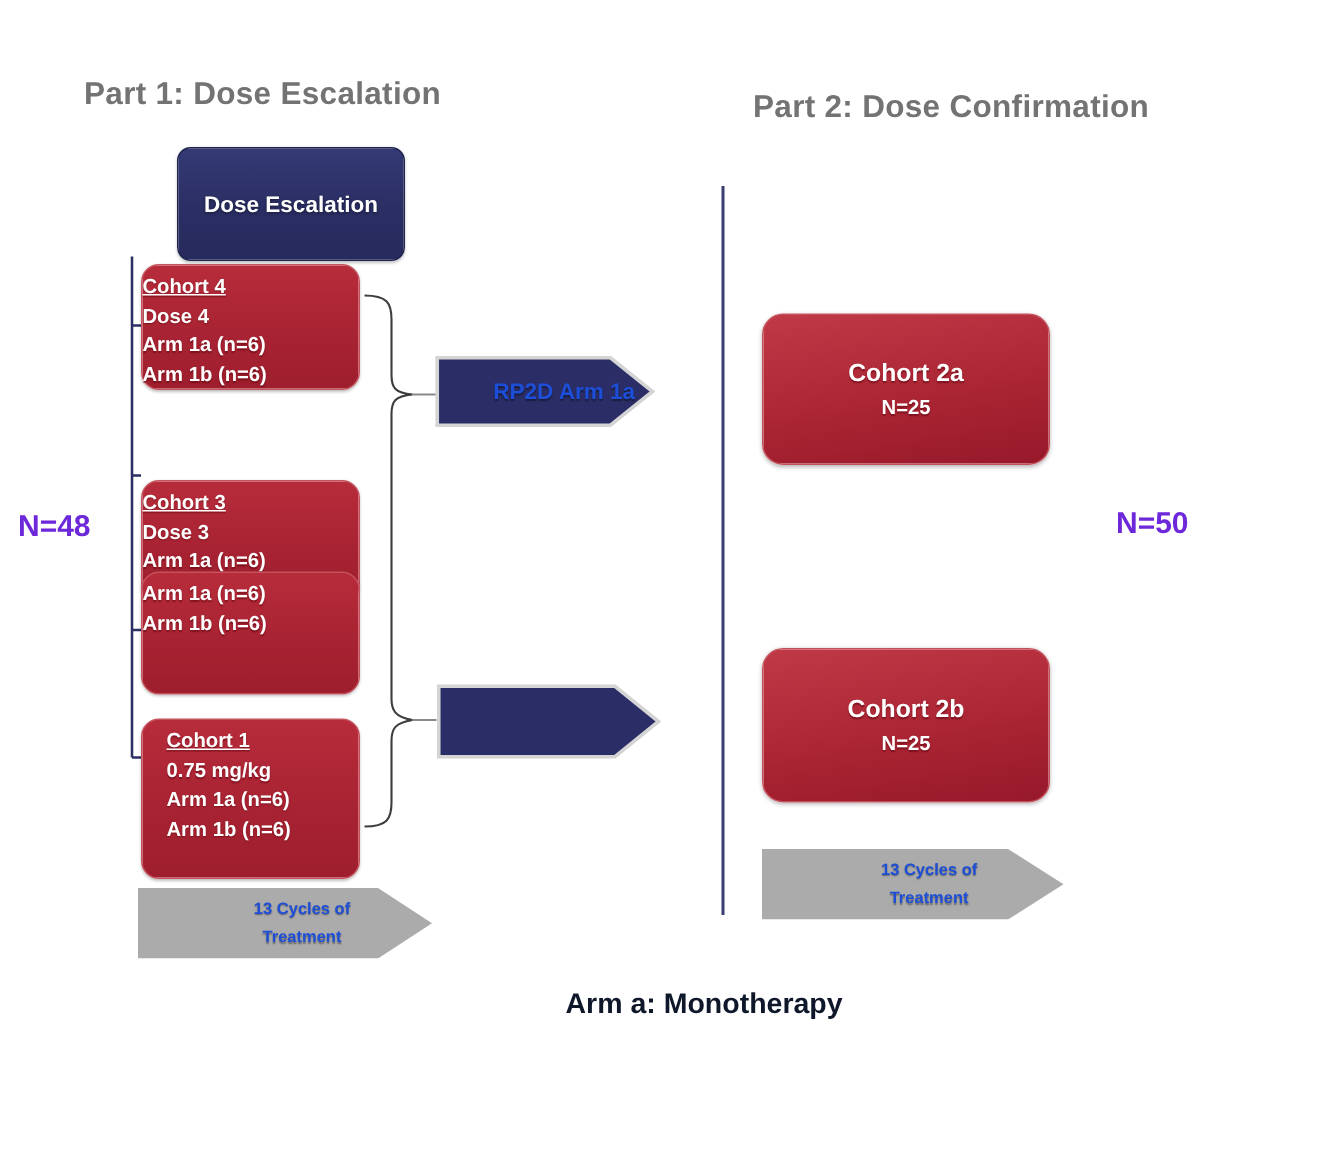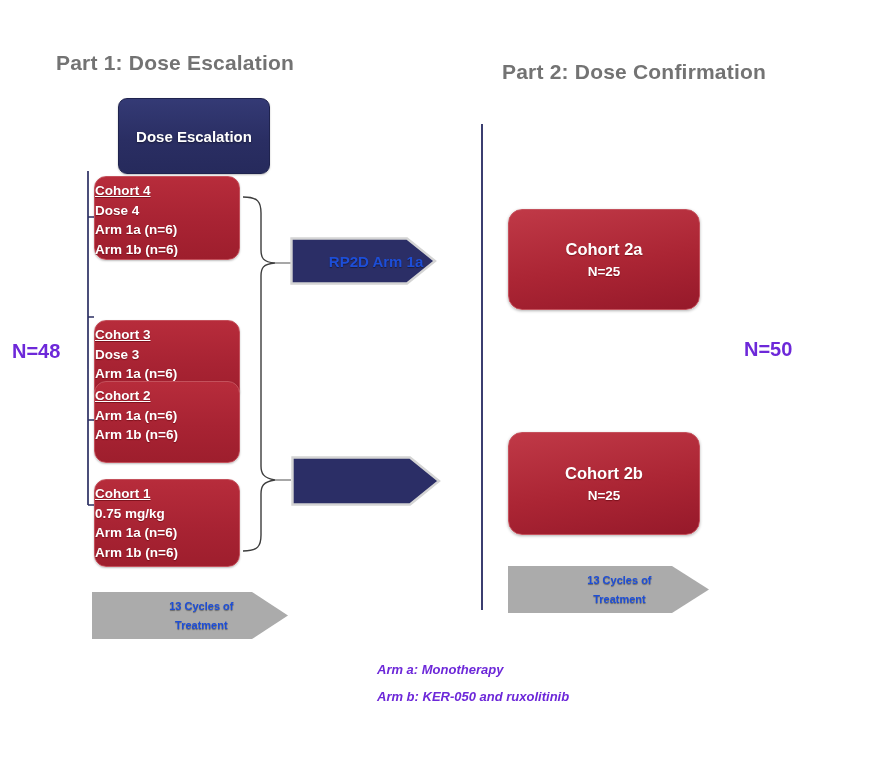--- a/index.html
+++ b/index.html
@@ -55,21 +55,21 @@
     align-items:center;justify-content:center;color:#1d4ed8;font-weight:bold;
     text-shadow:0 1px 1px rgba(0,0,0,.4);text-align:center;margin-left:28px;
   }
   .rp2d .arrow-label{width:79%;font-size:15px;white-space:nowrap;}
   .cycles .arrow-label{width:83%;font-size:11px;line-height:19px;}
   .divider{
     left:481px;top:124px;width:2px;height:486px;background:#3b3e70;
   }
   .connector-layer{left:0;top:0;width:880px;height:781px;pointer-events:none;}
   .footnote{
-    font-size:13px;font-weight:bold;color:#6d28d9;line-height:27px;white-space:nowrap;font-style:italic;
+    font-size:19px;font-weight:bold;color:#0f172a;line-height:27px;white-space:nowrap;
   }
 </style>
 </head>
 <body>
 
 <div class="canvas">
 
   <div class="abs part-title" style="left:56px;top:51px;">Part 1: Dose Escalation</div>
   <div class="abs part-title" style="left:502px;top:60px;">Part 2: Dose Confirmation</div>
 
@@ -87,25 +87,24 @@
     <div class="line">Arm 1a (n=6)</div>
     <div class="line">Arm 1b (n=6)</div>
   </div>
   <div class="abs cohort" style="top:278px;height:81px;margin-top:42px;">
     <div class="line u">Cohort 3</div>
     <div class="line">Dose 3</div>
     <div class="line">Arm 1a (n=6)</div>
     <div class="line">Arm 1b (n=6)</div>
   </div>
   <div class="abs cohort" style="top:381px;height:82px;">
-    <div class="line u">Cohort 2</div>
     <div class="line">Arm 1a (n=6)</div>
     <div class="line">Arm 1b (n=6)</div>
   </div>
-  <div class="abs cohort" style="top:479px;height:88px;">
+  <div class="abs cohort" style="top:479px;height:107px;padding-left:16px;">
     <div class="line u">Cohort 1</div>
     <div class="line">0.75 mg/kg</div>
     <div class="line">Arm 1a (n=6)</div>
     <div class="line">Arm 1b (n=6)</div>
   </div>
 
   <div class="abs n-label" style="left:12px;top:340px;">N=48</div>
   <div class="abs n-label" style="left:744px;top:338px;">N=50</div>
 
   <div class="abs arrow-wrap rp2d" style="left:290px;top:237px;width:147px;height:48px;">
@@ -145,16 +144,15 @@
       <polygon points="0,0 164,0 201,23.5 164,47 0,47" fill="#ababab"></polygon>
     </svg>
     <div class="arrow-label">
       <span>13 Cycles of</span>
       <span>Treatment</span>
     </div>
   </div>
 
   <div class="abs" style="left:377px;top:656px;">
     <div class="footnote">Arm a: Monotherapy</div>
-    <div class="footnote">Arm b: KER-050 and ruxolitinib</div>
   </div>
 
 </div>
 
 </body></html>

